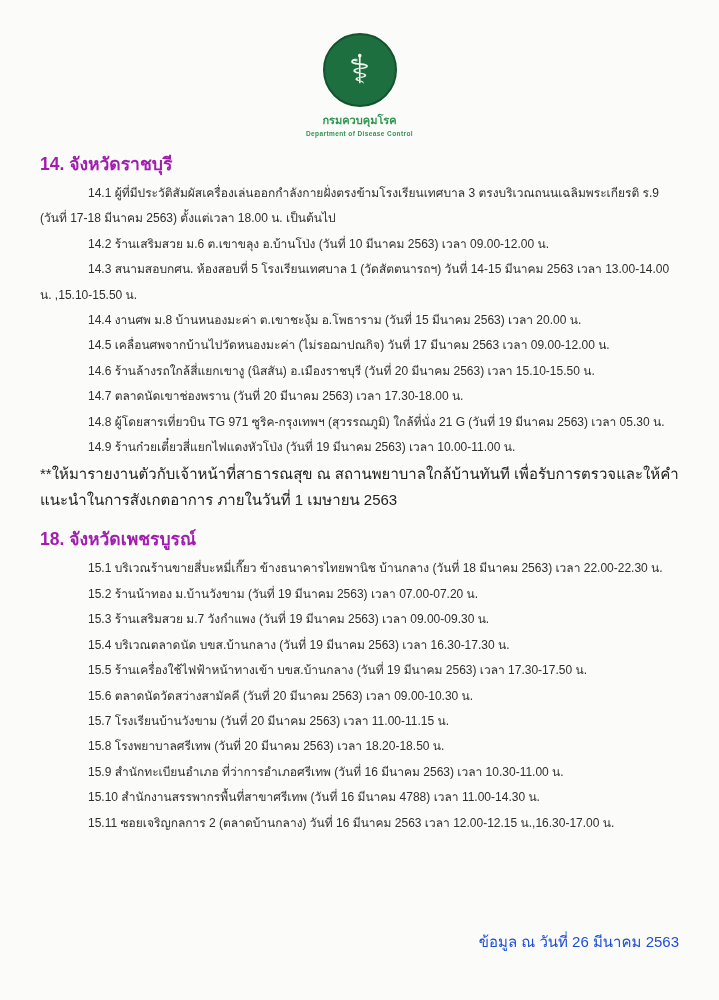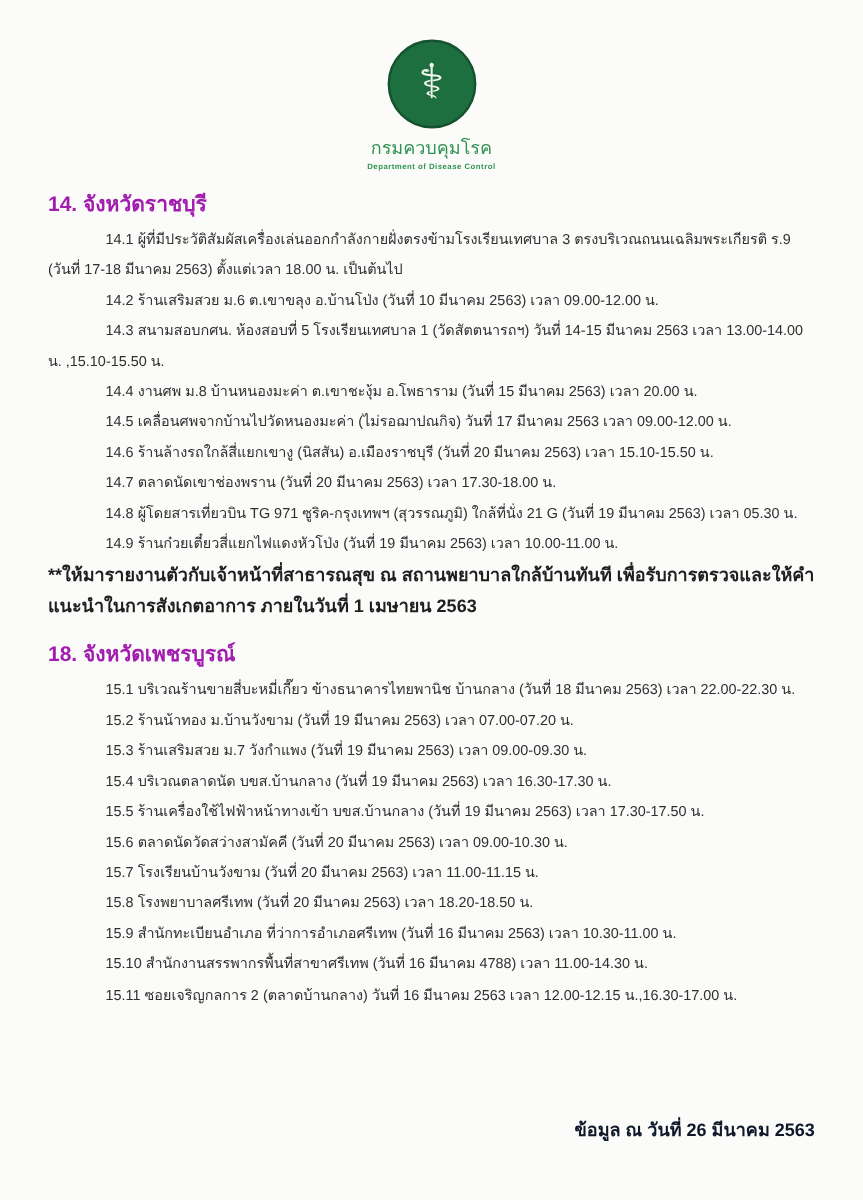--- a/index.html
+++ b/index.html
@@ -36,22 +36,22 @@
     justify-content: center;
   }
   .seal .glyph {
     color: #f3f7ef;
     font-size: 40px;
     line-height: 1;
     transform: translateY(-1px);
   }
   .org-thai {
     margin-top: 4px;
-    font-size: 15px;
-    font-weight: normal;
+    font-size: 11px;
+    font-weight: bold;
   }
   .org-eng {
     margin-top: 1px;
     font-size: 6.5px;
     letter-spacing: 0.4px;
     font-weight: bold;
   }
   .section-heading {
     font-size: 17.5px;
     font-weight: bold;
@@ -62,30 +62,30 @@
   .item {
     margin: 0;
     text-indent: 48px;
     font-size: 12px;
     line-height: 25.4px;
   }
   .note {
     margin: 1px 0 0 0;
     font-size: 15px;
     line-height: 25.5px;
-    font-weight: bold;
+    font-weight: normal;
     color: #1f1f1f;
   }
   .footer-date {
     position: absolute;
     right: 40px;
     bottom: 46px;
     font-size: 15px;
-    font-weight: bold;
-    color: #0f172a;
+    font-weight: normal;
+    color: #1d4ed8;
   }
 </style>
 </head>
 <body>
 
 <div class="page">
 
   <div class="logo-wrap">
     <div class="seal" style="background: rgb(29, 111, 63);">
       <span class="glyph">⚕</span>

